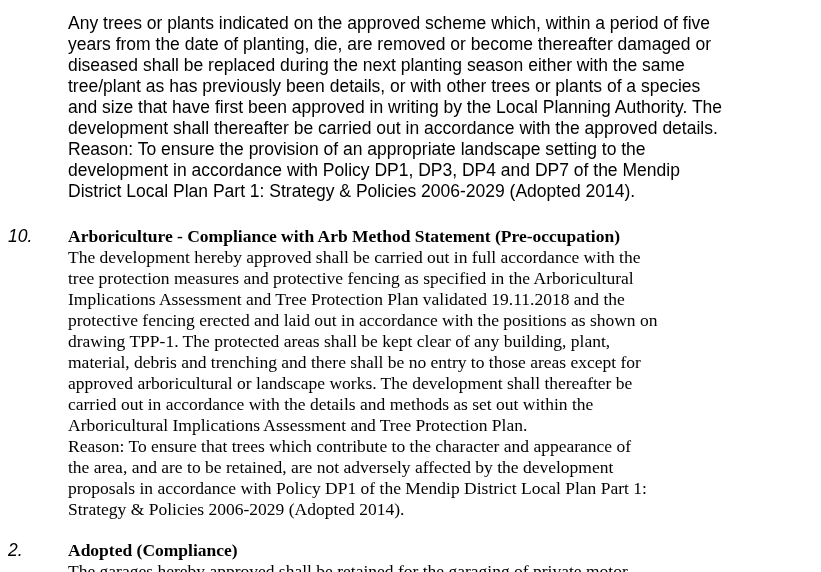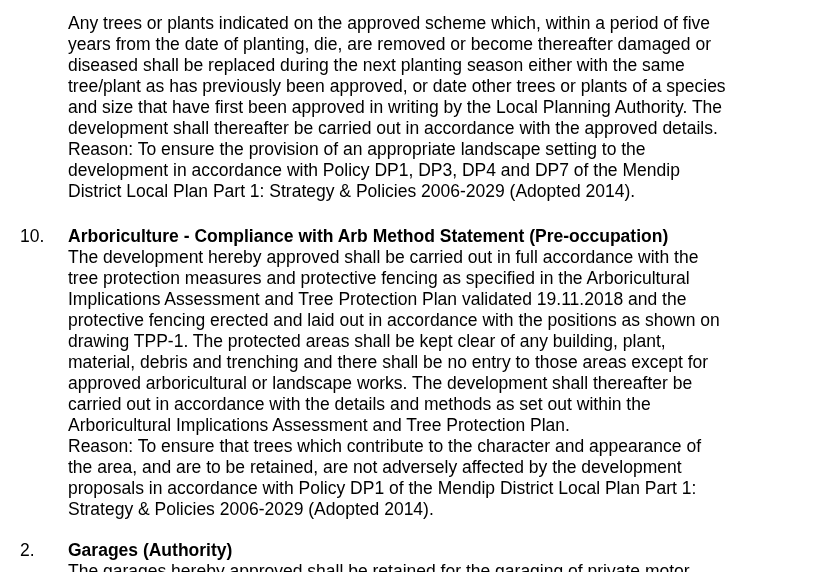--- a/index.html
+++ b/index.html
@@ -33,43 +33,45 @@
   }
   .condition {
     display: flex;
     align-items: flex-start;
   }
   .condition.first-gap { margin-top: 24px; }
   .condition.second-gap { margin-top: 20px; }
   .cond-number {
     flex: none;
     width: 68px;
-    padding-left: 20px;
+    padding-left: 8px;
     box-sizing: border-box;
     white-space: nowrap;
+    font-style: italic;
   }
   .cond-content {
     flex: none;
+    font-family: Liberation Serif, serif;
   }
   .cond-title {
     font-weight: bold;
     height: 21px;
     white-space: nowrap;
   }
 </style>
 </head>
 <body>
 
 <div class="page">
 
   <div class="intro">
     <div class="line">Any trees or plants indicated on the approved scheme which, within a period of five</div>
     <div class="line">years from the date of planting, die, are removed or become thereafter damaged or</div>
     <div class="line">diseased shall be replaced during the next planting season either with the same</div>
-    <div class="line">tree/plant as has previously been approved, or date other trees or plants of a species</div>
+    <div class="line">tree/plant as has previously been details, or with other trees or plants of a species</div>
     <div class="line">and size that have first been approved in writing by the Local Planning Authority. The</div>
     <div class="line">development shall thereafter be carried out in accordance with the approved details.</div>
     <div class="line">Reason: To ensure the provision of an appropriate landscape setting to the</div>
     <div class="line">development in accordance with Policy DP1, DP3, DP4 and DP7 of the Mendip</div>
     <div class="line">District Local Plan Part 1: Strategy &amp; Policies 2006-2029 (Adopted 2014).</div>
   </div>
 
   <div class="condition first-gap">
     <div class="cond-number">10.</div>
     <div class="cond-content">
@@ -86,18 +88,18 @@
       <div class="line">Reason: To ensure that trees which contribute to the character and appearance of</div>
       <div class="line">the area, and are to be retained, are not adversely affected by the development</div>
       <div class="line">proposals in accordance with Policy DP1 of the Mendip District Local Plan Part 1:</div>
       <div class="line">Strategy &amp; Policies 2006-2029 (Adopted 2014).</div>
     </div>
   </div>
 
   <div class="condition second-gap">
     <div class="cond-number">2.</div>
     <div class="cond-content">
-      <div class="cond-title">Garages (Authority)</div>
+      <div class="cond-title">Adopted (Compliance)</div>
       <div class="line">The garages hereby approved shall be retained for the garaging of private motor</div>
     </div>
   </div>
 
 </div>
 
 </body></html>

